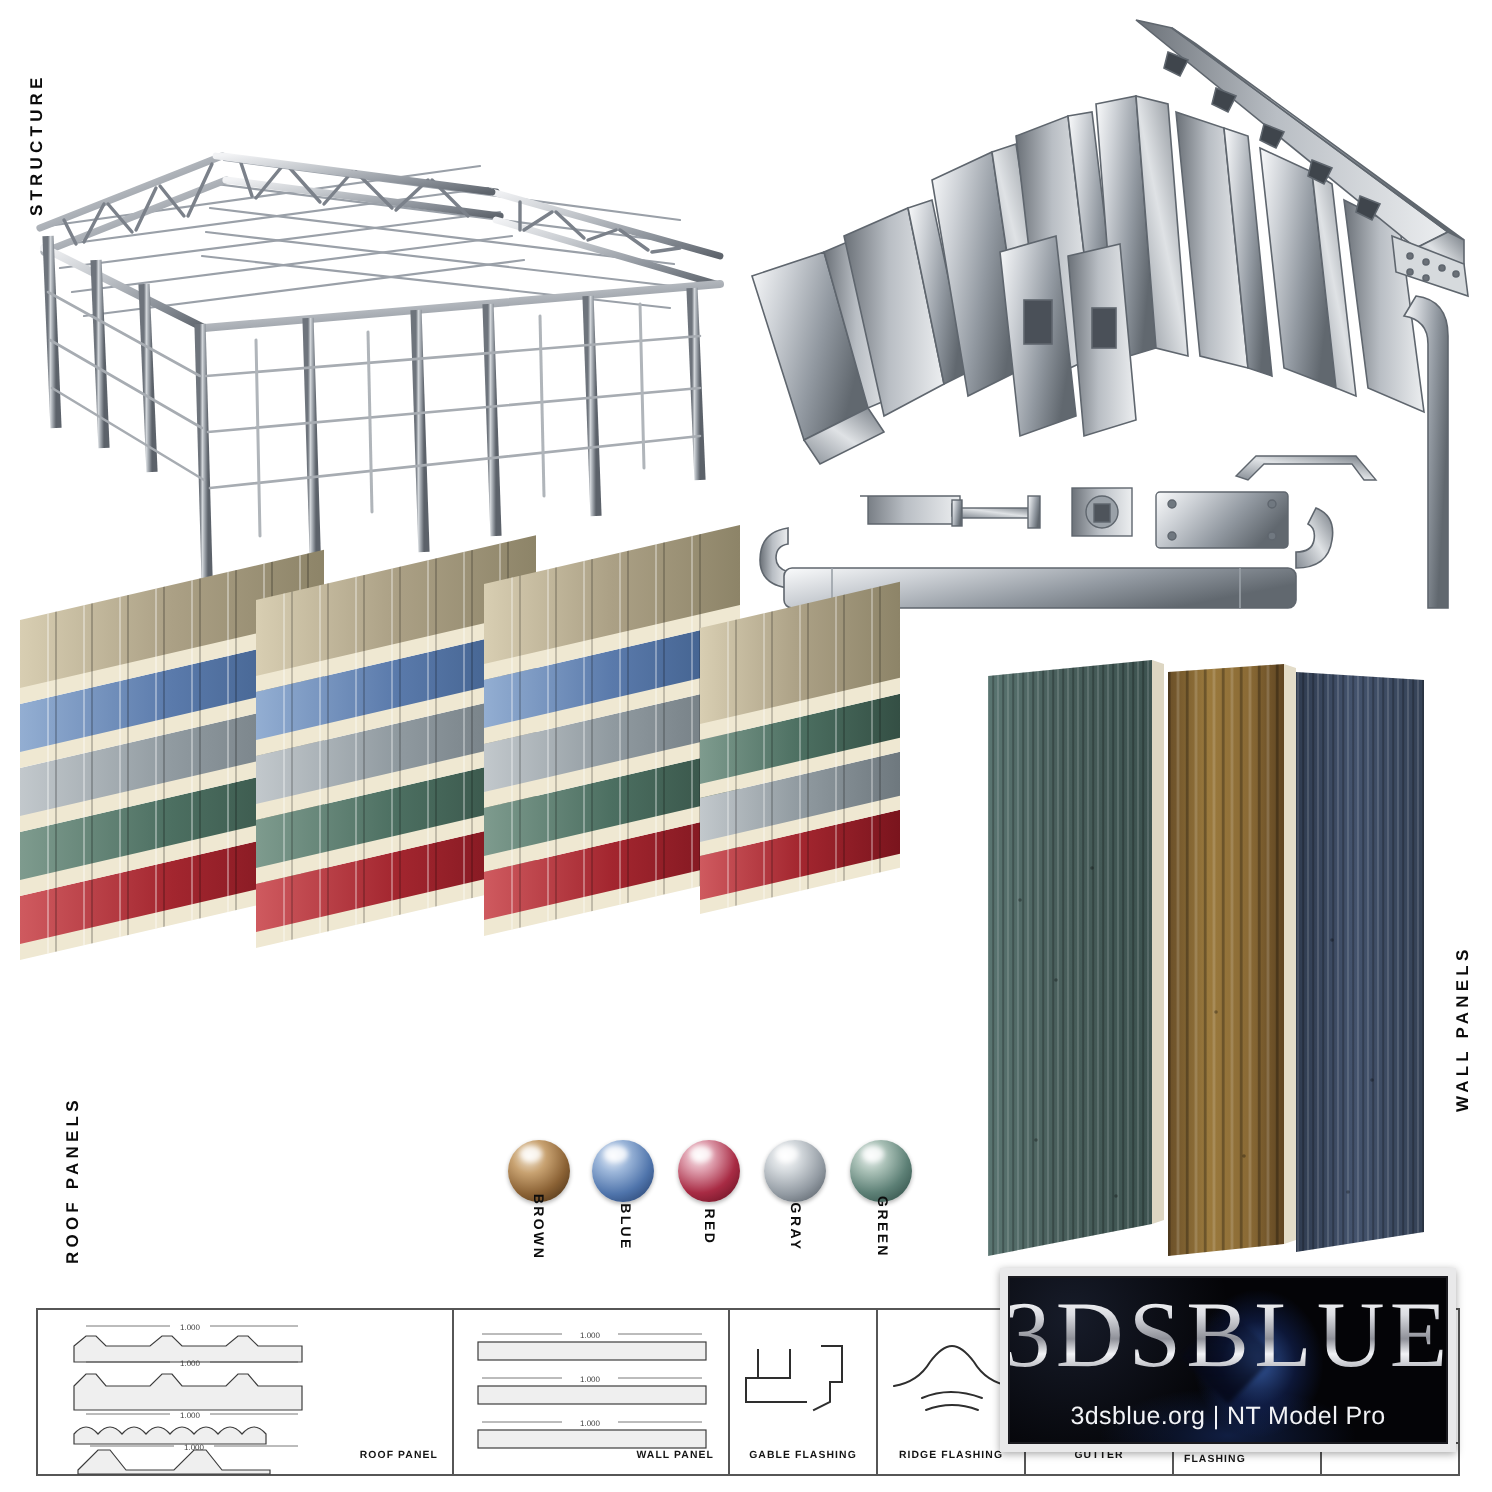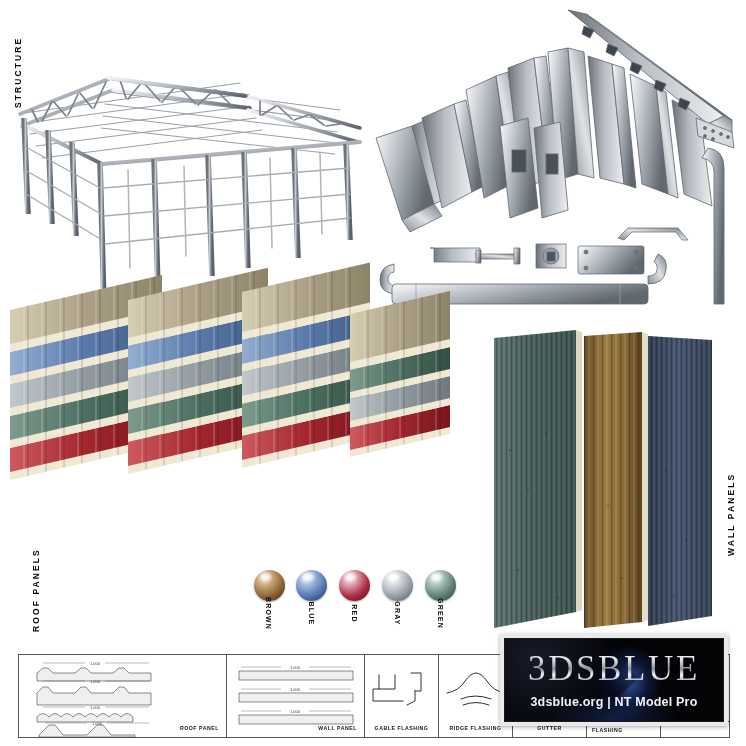--- a/index.html
+++ b/index.html
@@ -139,33 +139,32 @@
   #wm-star {
     position: absolute; left: 50%; top: 48%;
     width: 34px; height: 34px;
     transform: translate(-50%,-50%) rotate(45deg);
     background: linear-gradient(135deg, rgba(10,14,40,.1), rgba(5,8,24,.9));
     filter: blur(1px);
   }
   #wm-title {
     position: relative; z-index: 2;
     font-family: "Liberation Serif", serif;
-    font-size: 35px; line-height: 1;
+    font-size: 47px; line-height: 1;
     letter-spacing: 2.6px;
     background: linear-gradient(180deg,#ffffff 0%,#dcdde2 26%,#8e9098 52%,#f2f3f6 68%,#7d7f88 100%);
     -webkit-background-clip: text; background-clip: text;
     -webkit-text-fill-color: transparent; color: transparent;
   }
   #wm-sub {
     position: relative; z-index: 2;
     margin-top: 9px;
     font-size: 12.5px;
     color: #f2f3f6;
     letter-spacing: .2px;
-    font-weight: bold;
   }
 </style>
 </head>
 <body>
 
 <div id="sheet">
 
   <div class="vlabel up" id="lbl-structure">STRUCTURE</div>
 
   <div class="vlabel up" id="lbl-roofpanels">ROOF PANELS</div>

